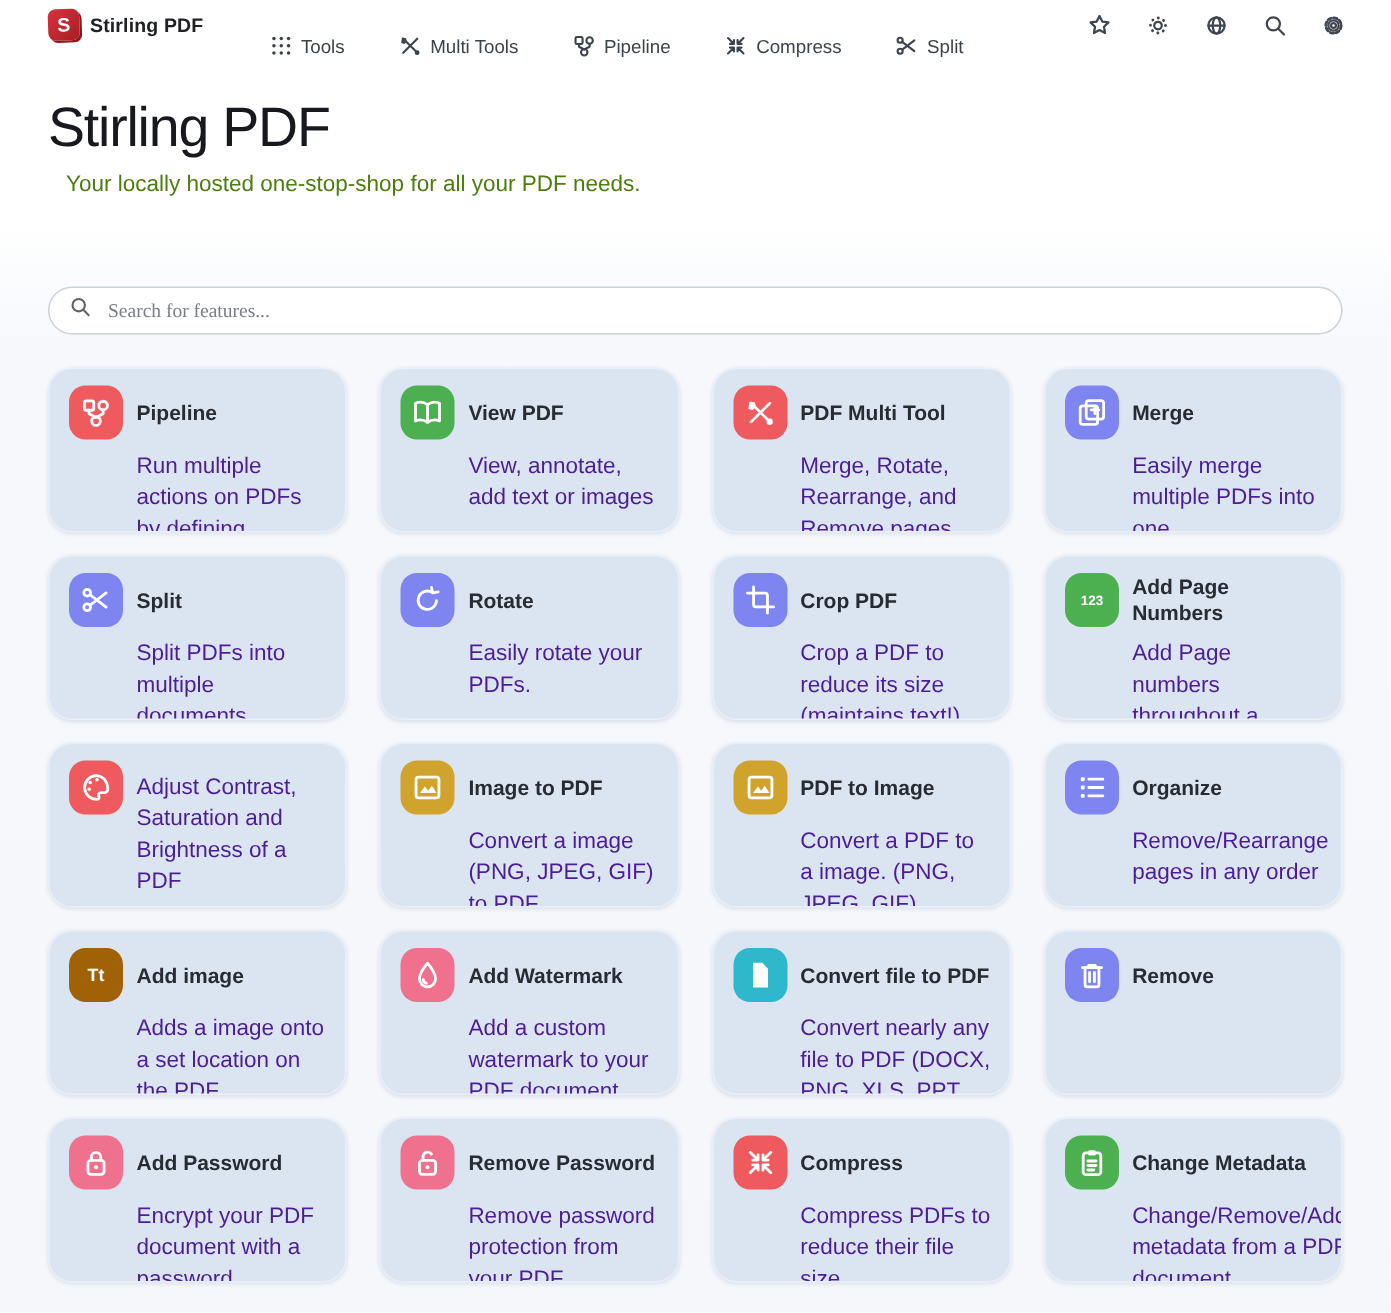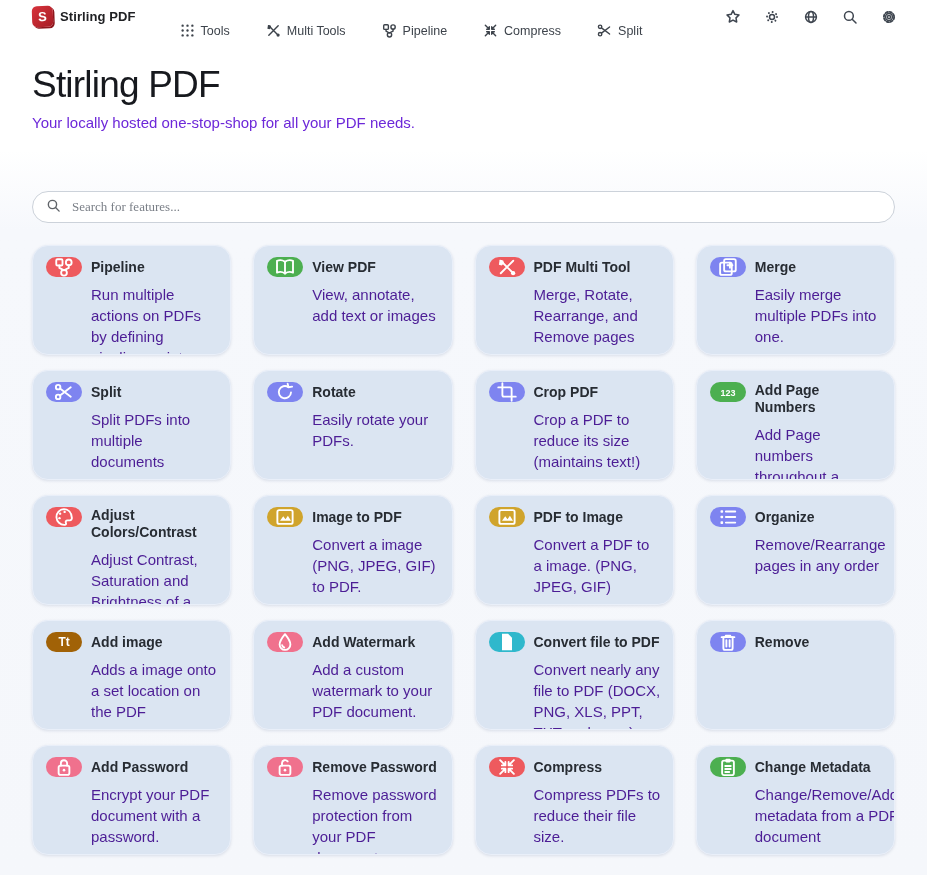--- a/index.html
+++ b/index.html
@@ -22,21 +22,21 @@
   }
   .brand-name { font-size:13px; color:#202124; font-weight:600; letter-spacing:.1px; }
   .nav-items { display:flex; gap:36px;margin-top:28px; }
   .nav-item { display:flex; align-items:center; gap:6px; font-size:12.5px; color:#3d434b; cursor:pointer; text-decoration:none; }
   .nav-item svg { flex:0 0 auto; }
   .nav-right { margin-left:auto; display:flex; align-items:center; gap:23px; color:#3f4650; }
   .navicon { display:flex; align-items:center; justify-content:center; cursor:pointer; }
   
   main { padding:0 32px; }
   h1 { margin:30px 0 0; font-size:37px; font-weight:400; letter-spacing:-0.8px; color:#17191e; line-height:1.2; }
-  .subtitle { margin:7px 0 0; font-size:15px; color:#6d28d9; }
+  .subtitle { margin:7px 12px 0; font-size:15px; color:#4d7c0f; }
   
   .searchbar {
     margin-top:60px; height:32px; background:#fff;
     border:1px solid #ccd2da; border-radius:16px;
     display:flex; align-items:center; padding:0 13px; gap:9px;
   }
   .searchbar input {
     border:none; outline:none; background:transparent; flex:1;
     font-size:13px; color:#222; font-family:Liberation Serif, serif;
   }
@@ -44,21 +44,21 @@
   
   .grid { margin-top:22px; display:grid; grid-template-columns:repeat(4,1fr); gap:15px 22px; }
   .card {
     height:110px; border-radius:16px; padding:11px 12px 10px 13px;
     background:#dbe5f2; border:1px solid #e9eff9;
     box-shadow:0 1px 3px rgba(60,80,120,.14);
     display:grid; grid-template-columns:36px 1fr; column-gap:6px;
     align-content:start; cursor:pointer; overflow:hidden;
   }
   .badge {
-    grid-column:1; width:36px; height:20px; border-radius:11px;
+    grid-column:1; width:36px; height:36px; border-radius:11px;
     display:flex; align-items:center; justify-content:center;
   }
   .card-title {
     grid-column:2; align-self:center; padding-left:3px;
     font-size:14px; font-weight:600; color:#272c33; line-height:1.22;
   }
   .card-desc {
     grid-column:2; margin-top:7px; padding-left:3px;
     font-size:15px; line-height:1.4; color:#4c1d95;
   }
@@ -257,21 +257,20 @@
       </div>
       <div class="card">
         <span class="badge" style="background:#ee5a5e">
           <svg viewBox="0 0 16 16" width="20" height="20" fill="none" stroke="white" stroke-width="1.5" stroke-linecap="round" stroke-linejoin="round">
             <path d="M8 1.7a6.3 6.3 0 1 0 .5 12.6c1.1-.1 1.4-.8 1-1.6-.5-1 .1-2 1.2-2h1.9c1.1 0 1.8-.9 1.7-2C14 4.2 11.3 1.7 8 1.7z"></path>
             <circle cx="4.9" cy="5.3" r=".95" fill="white" stroke="none"></circle>
             <circle cx="8.5" cy="3.9" r=".95" fill="white" stroke="none"></circle>
             <circle cx="4.4" cy="8.9" r=".95" fill="white" stroke="none"></circle>
           </svg>
         </span>
-        <div class="card-title">Adjust Colors/Contrast</div>
         <div class="card-desc">Adjust Contrast, Saturation and Brightness of a PDF</div>
       </div>
       <div class="card">
         <span class="badge" style="background:#d0a42c">
           <svg viewBox="0 0 16 16" width="20" height="20" fill="none" stroke="white" stroke-width="1.5" stroke-linecap="round" stroke-linejoin="round">
             <rect x="1.9" y="2.5" width="12.2" height="11" rx="1.4"></rect>
             <path d="M4 10.9l2.6-3.4 1.8 2.2 1.9-2.7 2.5 3.9z" fill="white" stroke="none"></path>
           </svg>
         </span>
         <div class="card-title">Image to PDF</div>

